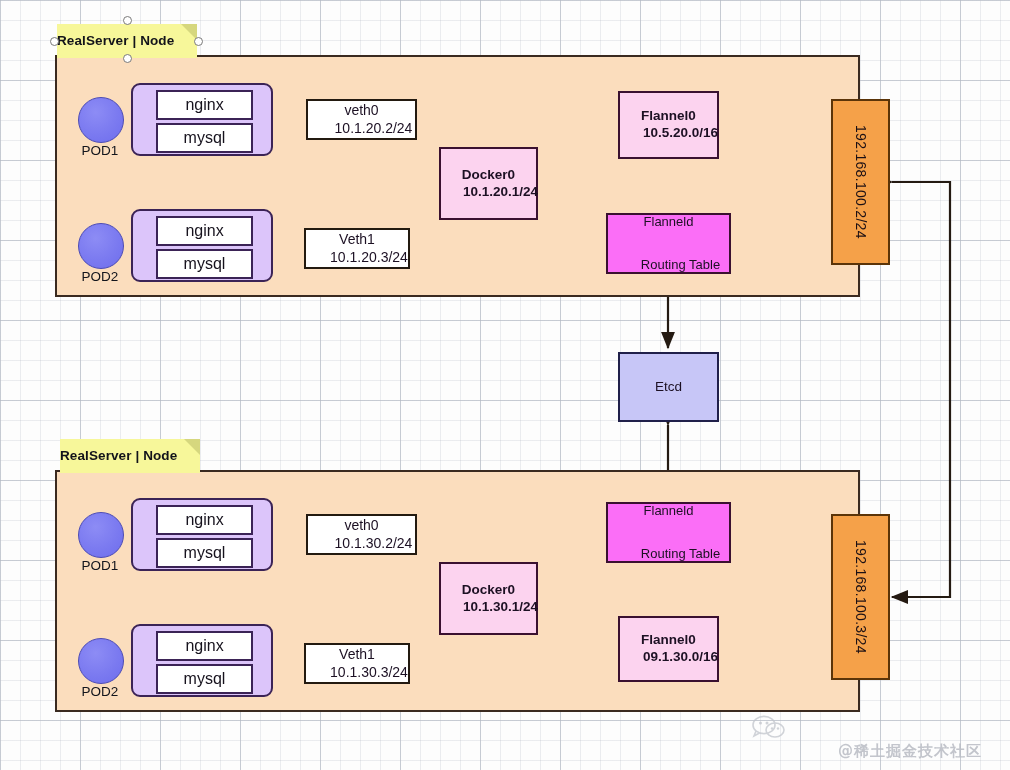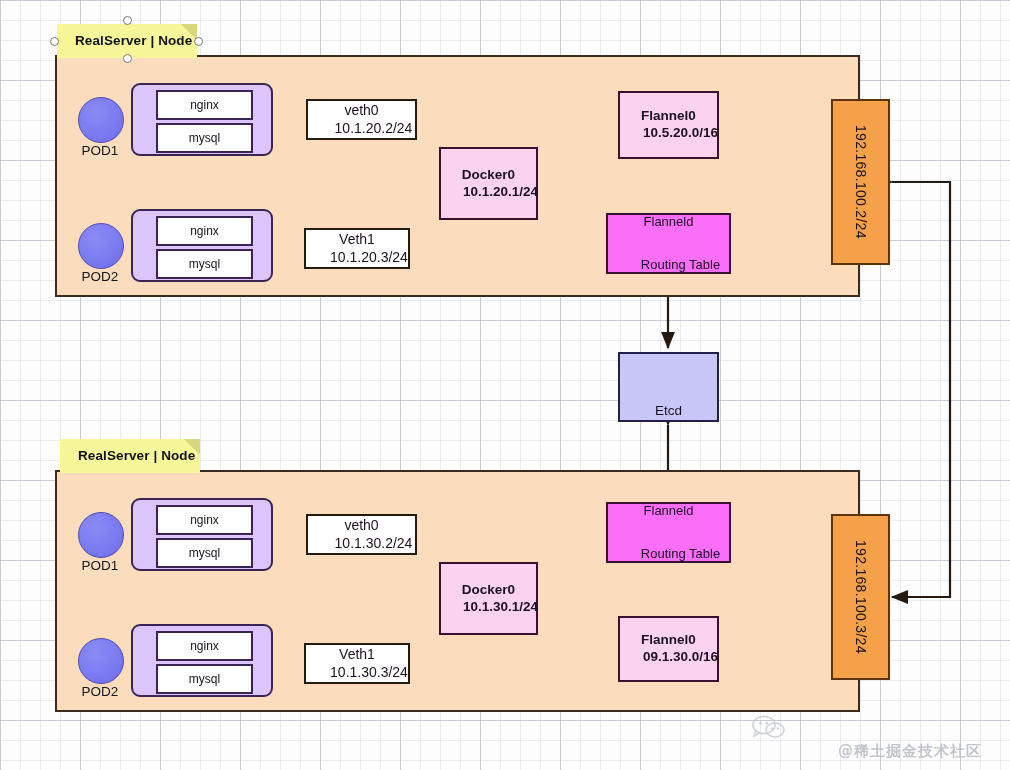--- a/index.html
+++ b/index.html
@@ -23,58 +23,58 @@
   .box{position:absolute;box-sizing:border-box;display:flex;align-items:center;
        justify-content:center;text-align:center;color:#1c1023;line-height:1.25;}
 
   
   .node-container{
     border:2.5px solid #3a2a20;background:#fbddbd;
   }
   
   .note{
     background:#f7f79a;border:none;color:#12131a;font-size:13.5px;font-weight:600;
-    letter-spacing:.1px;padding-left:18px;justify-content:flex-start;
+    letter-spacing:.1px;justify-content:flex-start;
   }
   .note .fold{
     position:absolute;right:0;top:0;width:0;height:0;
     border-top:16px solid #d6d77e;border-left:16px solid transparent;
   }
   .handle{
     position:absolute;width:7px;height:7px;border-radius:50%;
     background:#ffffff;border:1.2px solid #7a7a7a;
   }
 
   
   .pod-group{
     background:#dcc5fa;border:2px solid #3b2356;border-radius:9px;
   }
   .svc{
     position:absolute;background:#ffffff;border:2px solid #3b2356;
-    font-size:12px;color:#16121d;display:flex;align-items:center;justify-content:center;
+    font-size:16px;color:#16121d;display:flex;align-items:center;justify-content:center;
   }
   .pod-circle{
     position:absolute;border-radius:50%;
     background:radial-gradient(circle at 38% 32%, #8d8cf5 0%, #7b7af0 55%, #6e6ded 100%);
     border:1.6px solid #4b4bb5;
   }
   .pod-label{
     position:absolute;font-size:13.5px;color:#13151c;text-align:center;
   }
 
   
   .veth{
     background:#ffffff;border:2px solid #231a10;font-size:14px;
   }
   
   .pinklight{background:#fcd3ef;border:2px solid #3a1030;font-size:13.5px;font-weight:bold;}
   
   .pinkstrong{background:#fb6ef7;border:2px solid #3a1030;font-size:13px;gap:26px;}
   
-  .etcd{background:#c7c6f7;border:2px solid #20204a;font-size:13.5px;align-items:flex-end;}
+  .etcd{background:#c7c6f7;border:2px solid #20204a;font-size:13.5px;}
   .nic{
     background:#f5a149;border:2.5px solid #5b3408;
     font-size:14px;color:#1c1014;
   }
   .nic span{
     writing-mode:vertical-rl;text-orientation:mixed;white-space:nowrap;
     letter-spacing:.3px;
   }
 
   .two-line{flex-direction:column;}

